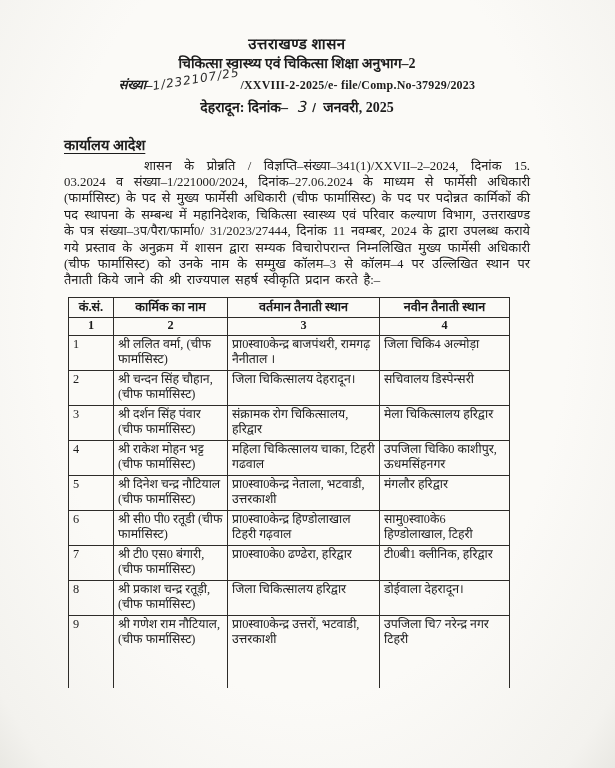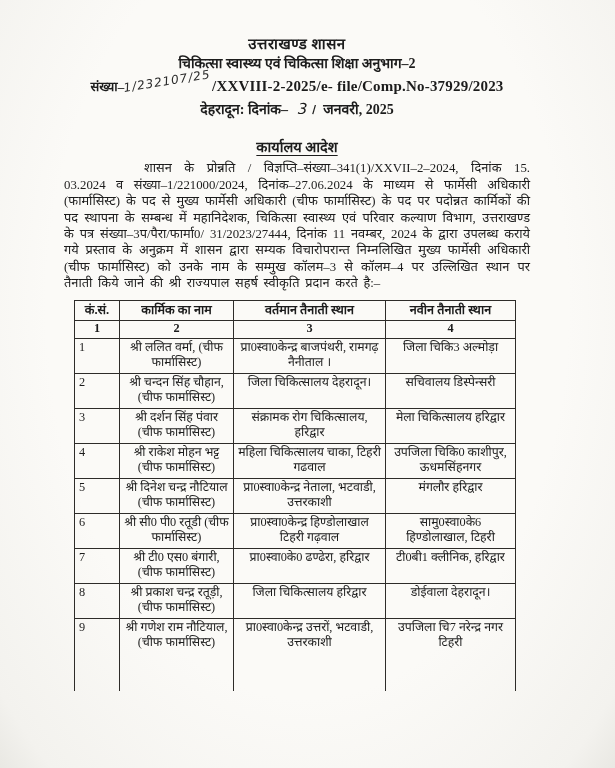--- a/index.html
+++ b/index.html
@@ -27,76 +27,75 @@
   .hdr-org{
     font-size:15px; font-weight:700; letter-spacing:.5px;
   }
   .hdr-dept{
     font-size:14px; font-weight:700; margin-top:1px;
   }
   .hdr-ref{
     font-size:13px; margin-top:2px; white-space:nowrap;
     position:relative; text-align:center;
   }
-  .hdr-ref .label{ font-weight:700; }
+  .hdr-ref .label{ font-weight:700;font-style:italic; }
   .handwritten{
     display:inline-block;
     font-family:"DejaVu Sans","Liberation Sans",sans-serif;
     font-style:italic;
     font-size:12px;
     transform:rotate(-9deg) translateY(-6px);
     letter-spacing:1px;
     color:#2b2b2b;
   }
   .latin-ref{
     font-family:"Liberation Serif","DejaVu Serif",serif;
-    font-weight:700; font-size:15px; letter-spacing:.2px;
+    font-weight:700; font-size:12px; letter-spacing:.2px;
   }
   .hdr-date{
     font-size:14px; font-weight:700; margin-top:3px;
   }
   .hw-date{
     display:inline-block;
     font-family:"DejaVu Sans","Liberation Sans",sans-serif;
     font-weight:400; font-style:italic;
     font-size:15px; letter-spacing:2px;
     transform:rotate(2deg);
     margin:0 6px 0 10px;
   }
   
   .order-heading{
-    text-align:center;
     font-size:14.5px; font-weight:700;
     text-decoration:underline;
     text-underline-offset:3px;
     margin-top:16px;
   }
   
   .body-text{
     margin:4px 0 0 0;
     font-size:12.8px;
     line-height:16.4px;
     text-align:justify;
     text-indent:80px;
     word-spacing:2.5px;
   }
   
-  .tbl-wrap{ margin-top:8px; margin-left:10px; }
+  .tbl-wrap{ margin-top:8px; margin-left:4px; }
   table{
     border-collapse:collapse;
     table-layout:fixed;
     width:441px;
     font-size:12.3px;
     line-height:15.5px;
   }
   th,td{
     border:1.4px solid #2e2c29;
     padding:1px 4px 2px 4px;
     vertical-align:top;
-    text-align:center;
+    text-align:left;
     overflow:hidden;
   }
   thead th{
     text-align:center; font-weight:700; font-size:12.6px;
     padding:2px 2px;
   }
   tr.colnums td{
     text-align:center; font-weight:700; padding:0 2px 1px 2px;
   }
   tbody td:first-child{ text-align:left; }
@@ -144,21 +143,21 @@
             <td>2</td>
             <td>3</td>
             <td>4</td>
           </tr>
         </thead>
         <tbody>
             <tr>
               <td>1</td>
               <td>श्री ललित वर्मा, (चीफ फार्मासिस्ट)</td>
               <td>प्रा0स्वा0केन्द्र बाजपंथरी, रामगढ़ नैनीताल ।</td>
-              <td>जिला चिकि3 अल्मोड़ा</td>
+              <td>जिला चिकि4 अल्मोड़ा</td>
             </tr>
             <tr>
               <td>2</td>
               <td>श्री चन्दन सिंह चौहान, (चीफ फार्मासिस्ट)</td>
               <td>जिला चिकित्सालय देहरादून।</td>
               <td>सचिवालय डिस्पेन्सरी</td>
             </tr>
             <tr>
               <td>3</td>
               <td>श्री दर्शन सिंह पंवार (चीफ फार्मासिस्ट)</td>

